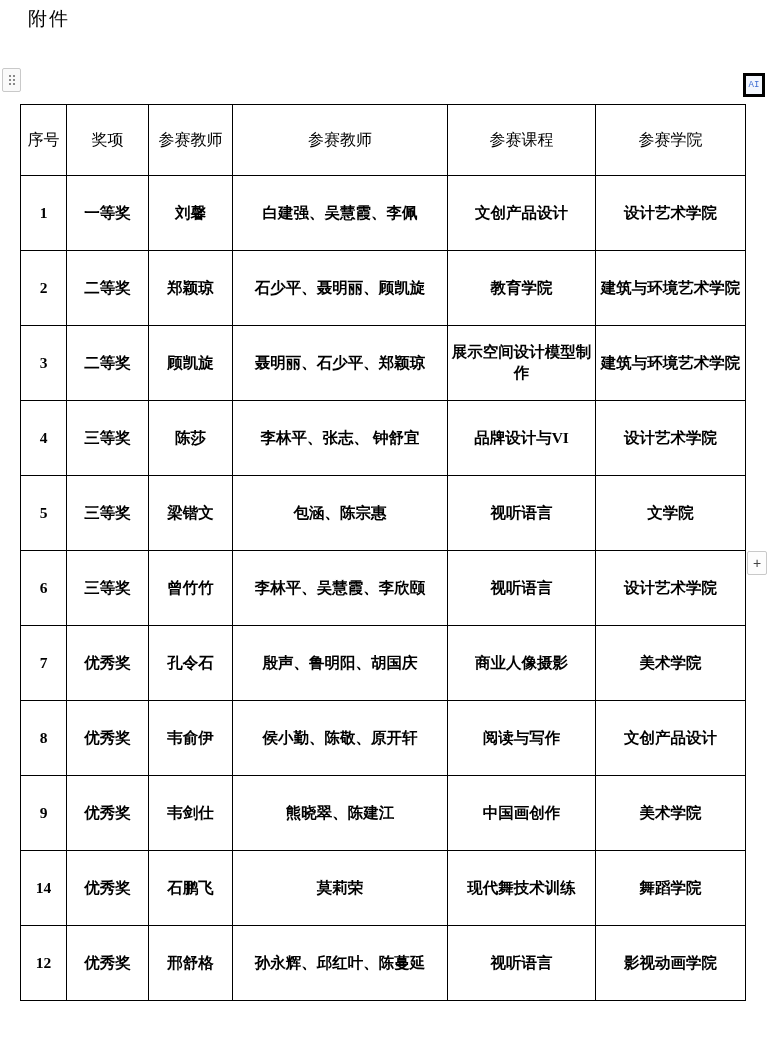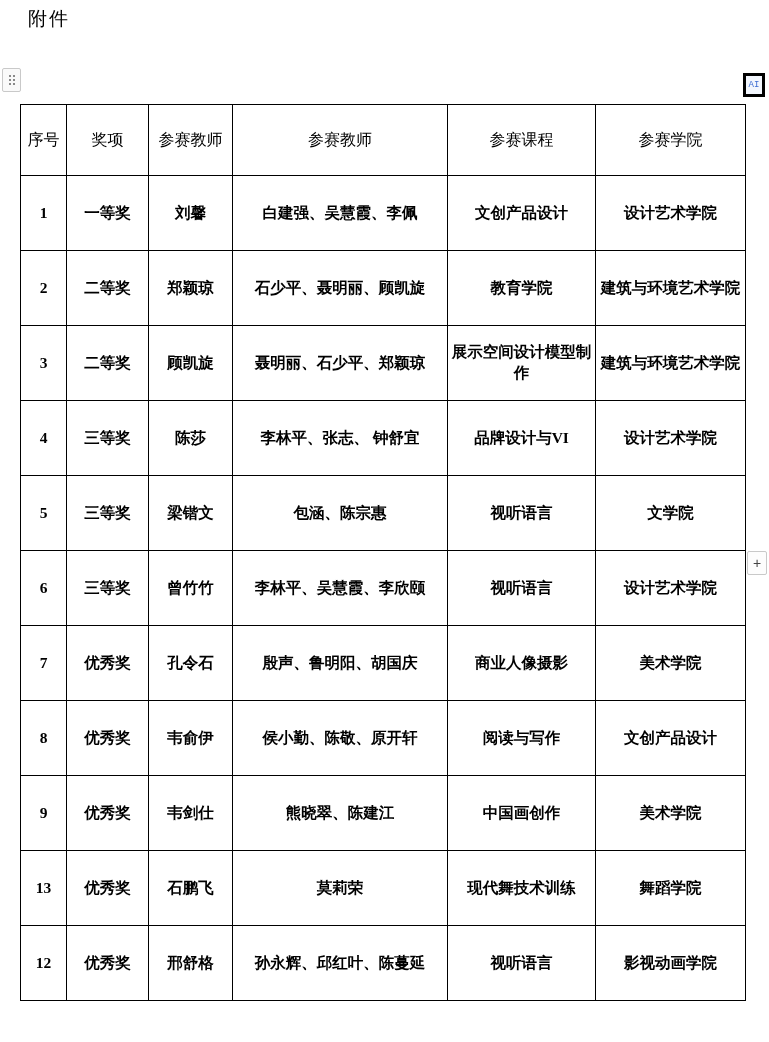--- a/index.html
+++ b/index.html
@@ -249,21 +249,21 @@
         </tr>
         <tr>
           <td>9</td>
           <td>优秀奖</td>
           <td>韦剑仕</td>
           <td>熊晓翠、陈建江</td>
           <td>中国画创作</td>
           <td>美术学院</td>
         </tr>
         <tr>
-          <td>13</td>
+          <td>14</td>
           <td>优秀奖</td>
           <td>石鹏飞</td>
           <td>莫莉荣</td>
           <td>现代舞技术训练</td>
           <td>舞蹈学院</td>
         </tr>
         <tr>
           <td>12</td>
           <td>优秀奖</td>
           <td>邢舒格</td>

